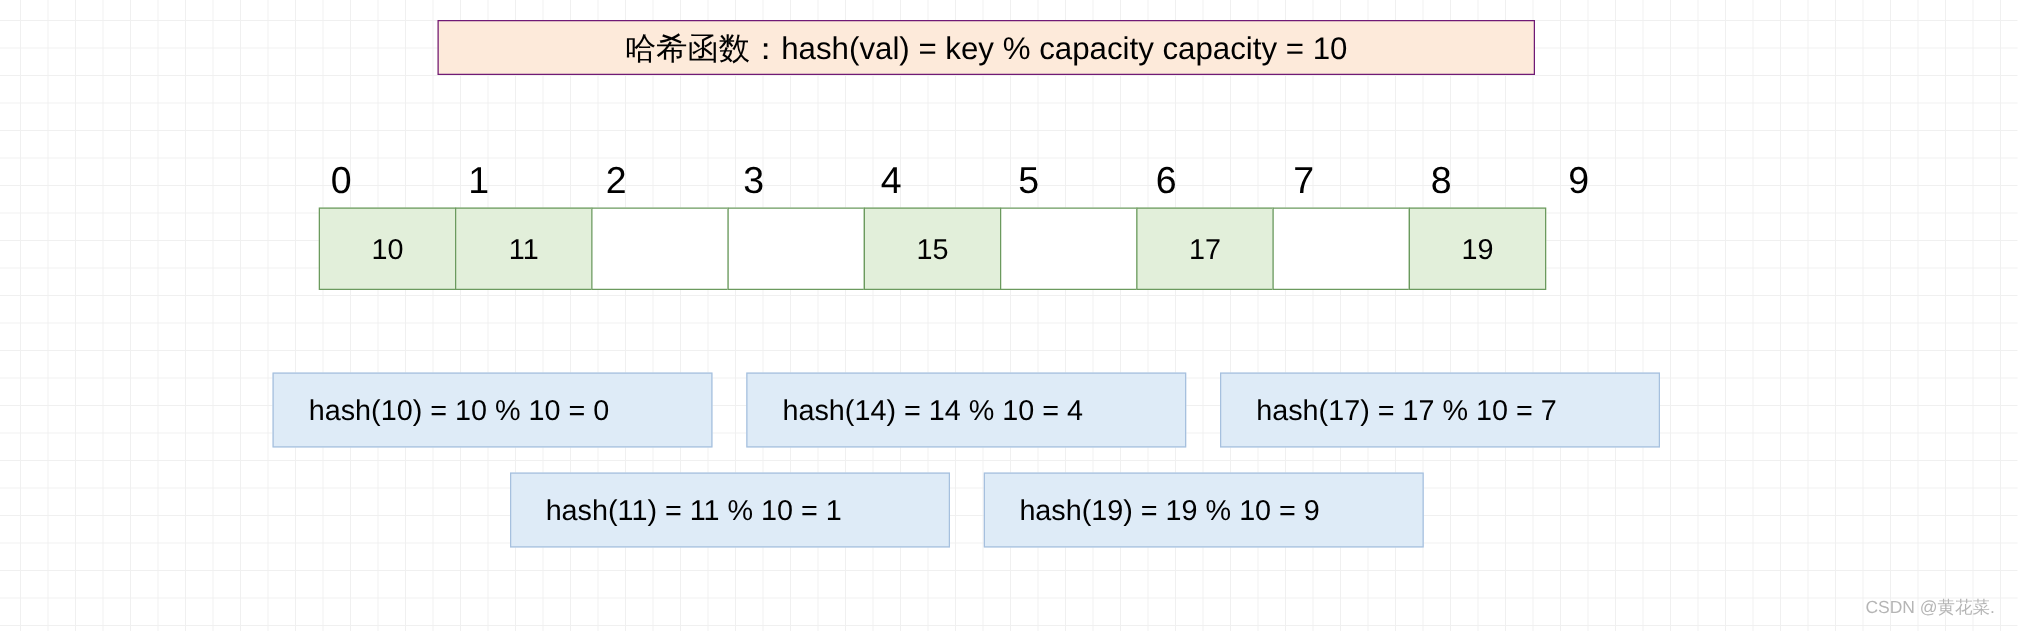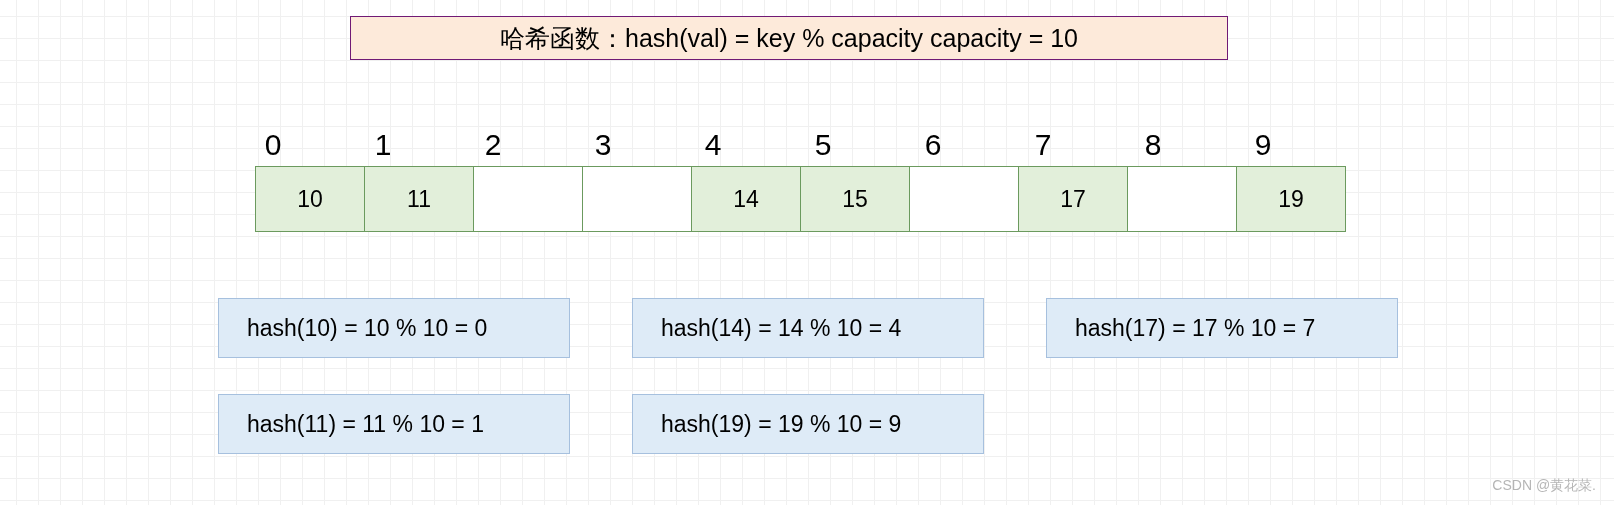--- a/index.html
+++ b/index.html
@@ -64,22 +64,23 @@
     .cell:first-child { margin-left: 0; }
     .cell.filled { background: #e2efda; }
     .cell.empty { background: #ffffff; }
     .calc-container {
       position: absolute;
       left: 218px;
       top: 298px;
     }
     .calc-row {
       display: flex;
-      gap: 62px;
-      margin-bottom: 36px;
+      gap: 27px;
+      margin-bottom: 20px;
+      justify-content: center;
     }
     .calc-box {
       width: 352px;
       height: 60px;
       background: #deebf7;
       border: 1px solid #a6c0de;
       display: flex;
       align-items: center;
       padding-left: 28px;
       font-size: 23px;
@@ -113,21 +114,20 @@
     <div class="index-label">6</div>
     <div class="index-label">7</div>
     <div class="index-label">8</div>
     <div class="index-label">9</div>
   </div>
   <div class="cell-row">
     <div class="cell filled">10</div>
     <div class="cell filled">11</div>
     <div class="cell empty"></div>
     <div class="cell empty"></div>
-    <div class="cell filled">14</div>
     <div class="cell filled">15</div>
     <div class="cell empty"></div>
     <div class="cell filled">17</div>
     <div class="cell empty"></div>
     <div class="cell filled">19</div>
   </div>
 </div>
 
 <div class="calc-container">
   <div class="calc-row">

